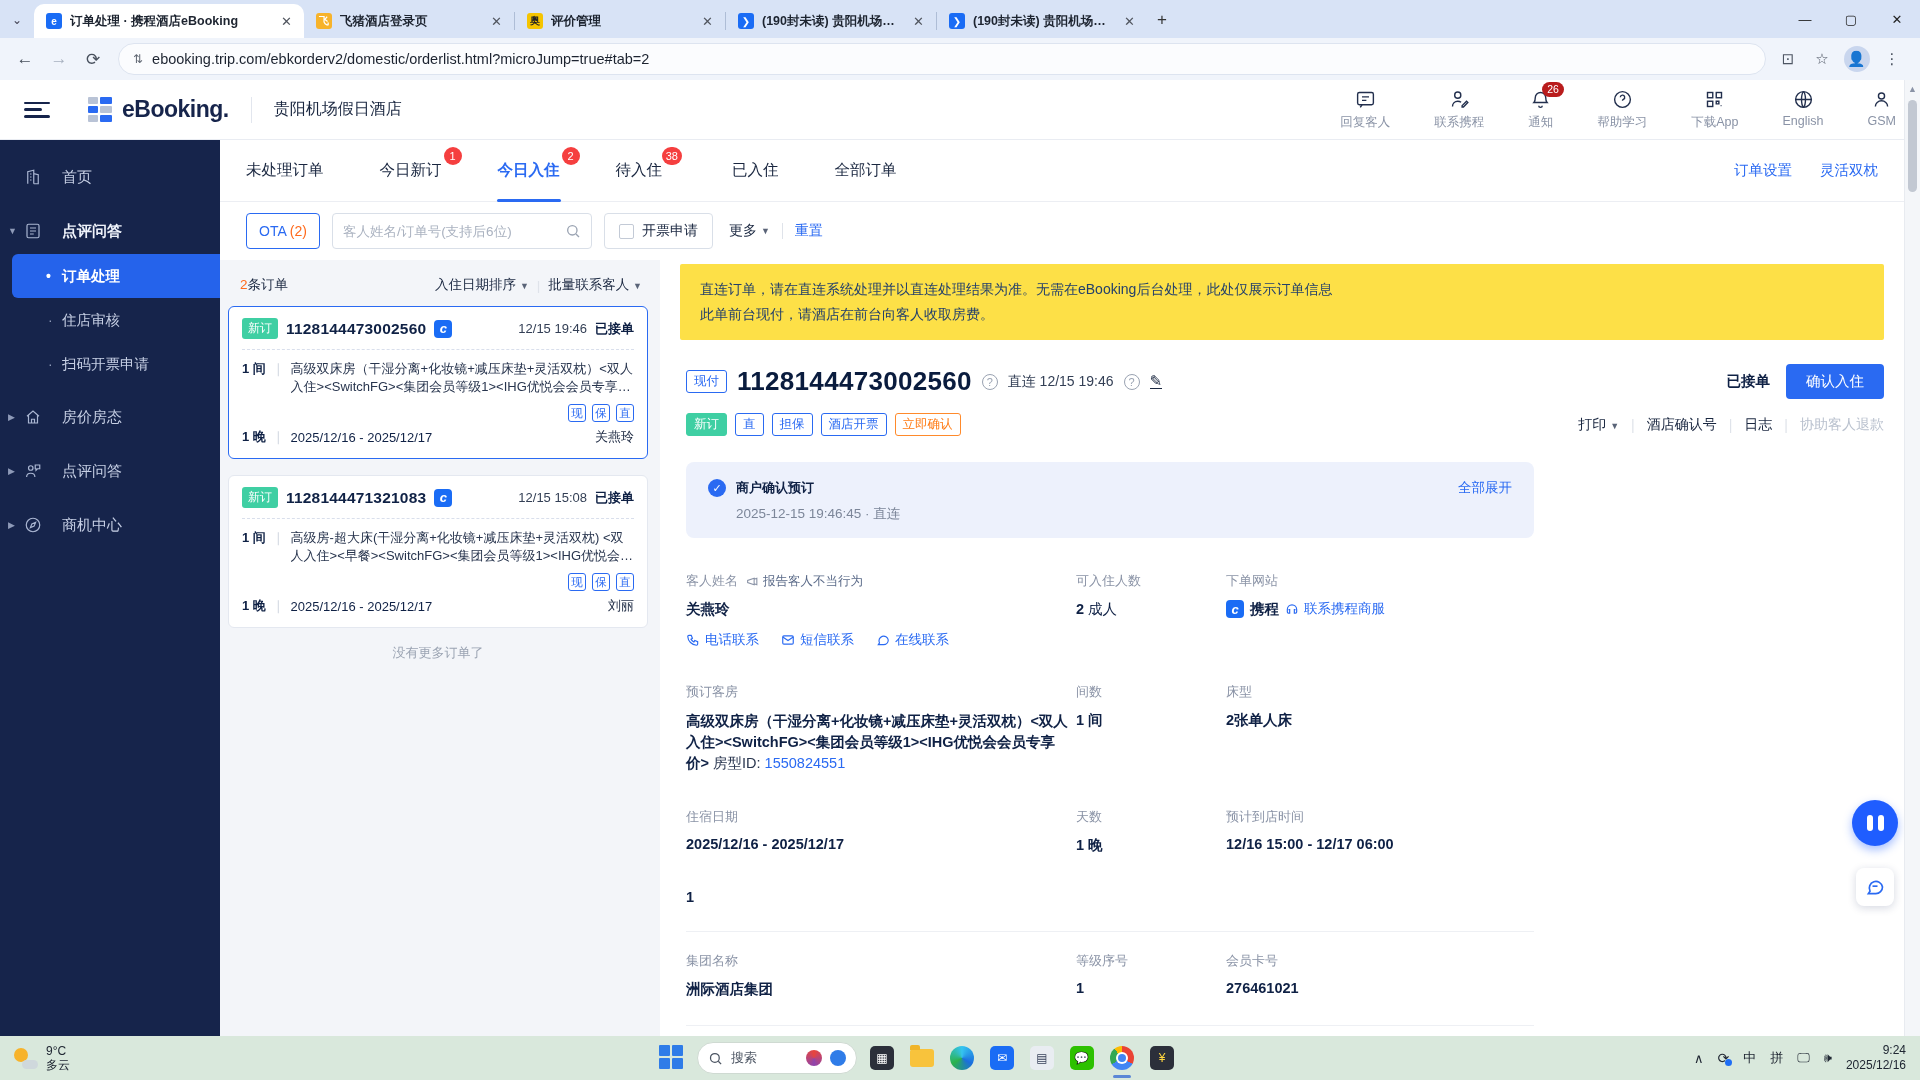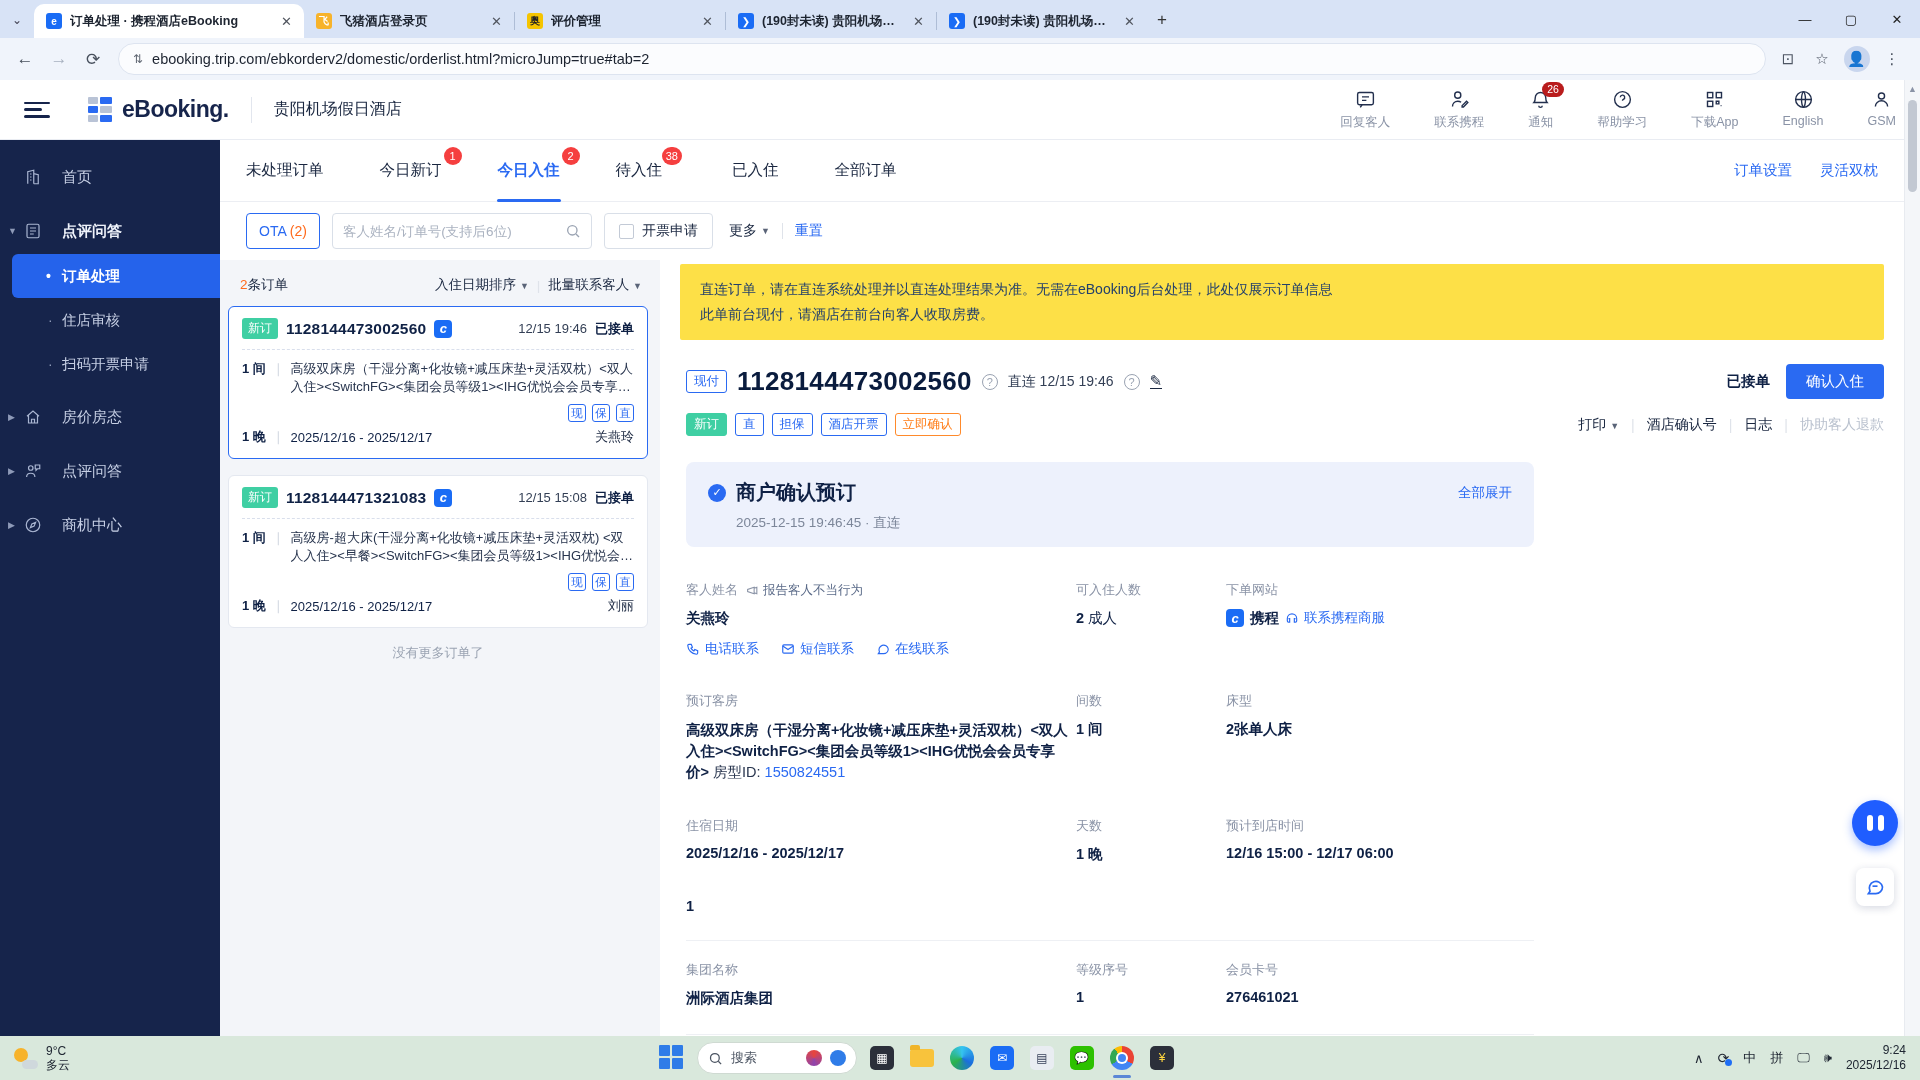--- a/index.html
+++ b/index.html
@@ -123,21 +123,21 @@
   .dtags { display:flex; align-items:center; gap:8px; margin:14px 0 0 6px; }
   .dtag { font-size:12.5px; border-radius:3px; padding:2px 7px; border:1px solid #2a6af2; color:#2a6af2; }
   .dtag.green { background:#3fcfa3; border-color:#3fcfa3; color:#fff; }
   .dtag.orange { border-color:#ff8a2b; color:#ff7a12; }
   .dtags .right { margin-left:auto; display:flex; align-items:center; gap:12px; font-size:14px; color:#1a2740; }
   .dtags .right .sep { color:#dfe3ea; }
   .dtags .right .dis { color:#b9c1ce; }
   .timeline { background:#edf1fc; border-radius:8px; width:848px; margin:26px 0 0 6px; padding:17px 22px 15px; }
   .tl1 { display:flex; align-items:center; gap:10px; }
   .ckc { width:18px; height:18px; border-radius:50%; background:#2a6af2; color:#fff; font-size:11px; display:flex; align-items:center; justify-content:center; }
-  .tl-title { font-size:20px; font-weight:bold; color:#0f2145; }
+  .tl-title { font-size:13px; font-weight:bold; color:#0f2145; }
   .tl1 .expand { margin-left:auto; color:#2a6af2; font-size:13.5px; }
   .tl2 { margin:8px 0 0 28px; color:#7c8699; font-size:13.5px; }
 
   .grid3 { display:grid; grid-template-columns:390px 150px 1fr; margin-left:6px; width:760px; }
   .sec { margin-top:34px; }
   .lbl { color:#8a93a6; font-size:13px; display:flex; align-items:center; gap:8px; }
   .val { margin-top:10px; font-size:14.5px; color:#0f2145; }
   .val.b { font-weight:bold; }
   .linkrow { display:flex; gap:22px; margin-top:12px; }
   .blink { color:#2a6af2; font-size:13.5px; display:flex; align-items:center; gap:5px; }

